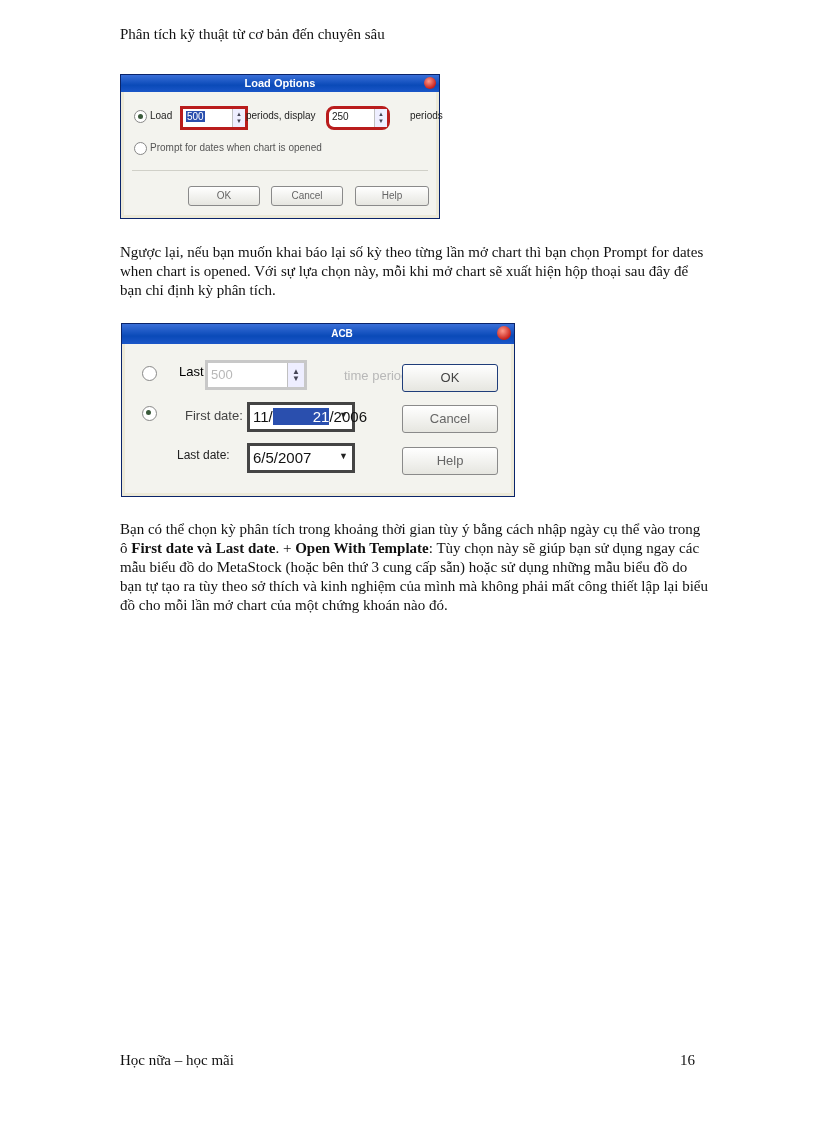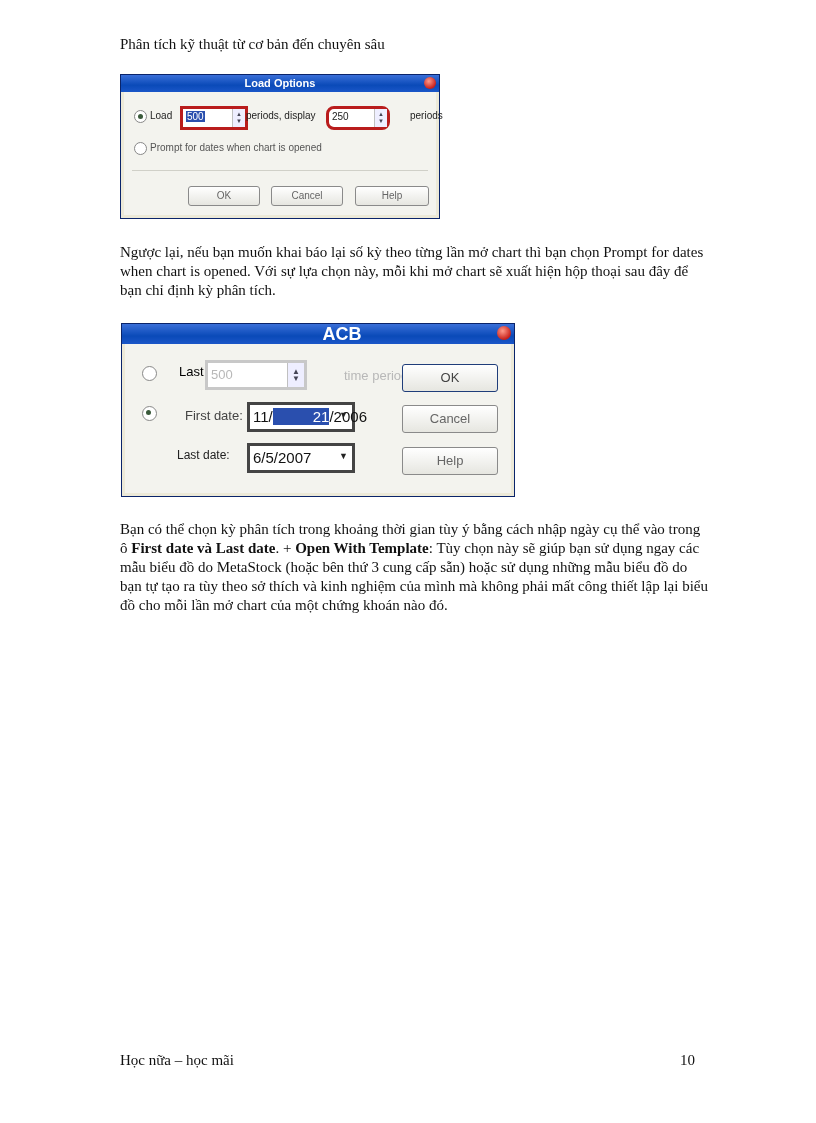--- a/index.html
+++ b/index.html
@@ -1,34 +1,34 @@
 <!DOCTYPE html>
 <html><head>
 <meta charset="utf-8">
 <style>
   html, body { margin:0; padding:0; background:#ffffff; }
   body { width:816px; height:1123px; position:relative; overflow:hidden;
          font-family:"Liberation Serif", serif; color:#111; }
-  .header { position:absolute; left:120px; top:26px; font-size:15px;margin-top:10px; }
+  .header { position:absolute; left:120px; top:26px; font-size:15px; }
   .para { position:absolute; left:120px; font-size:15px; line-height:19px; width:590px; }
   .p1 { top:243px; }
   .p2 { top:520px; }
   .footer-left { position:absolute; left:120px; top:1052px; font-size:15px; }
   .footer-right { position:absolute; left:680px; top:1052px; font-size:15px; }
 
   .dlg { position:absolute; background:#ece9d8; border:1px solid #0a246a;
          font-family:"Liberation Sans", sans-serif; color:#222; }
   .titlebar { height:17px; background:linear-gradient(#3a6fd8,#0a4ab8 60%,#1a56c8);
               color:#fff; font-weight:bold; text-align:center; font-size:11px; line-height:17px; position:relative; }
   .closebtn { position:absolute; right:3px; top:2px; width:12px; height:12px; border-radius:50%;
               background:radial-gradient(circle at 40% 35%, #ff9a8a, #c8201a 70%); }
   .dlg-body { position:absolute; left:3px; right:3px; top:17px; bottom:3px; background:#f3f3ee; }
   .dlg1 { left:120px; top:74px; width:318px; height:143px; }
   .dlg2 { left:121px; top:323px; width:392px; height:172px; }
-  .dlg2 .titlebar { height:20px; line-height:20px; font-size:18px;padding-left:48px; }
+  .dlg2 .titlebar { height:20px; line-height:20px; font-size:10px;padding-left:48px; }
   .dlg2 .dlg-body { top:20px; }
   .abs { position:absolute; }
   .radio { width:11px; height:11px; border:1px solid #888; border-radius:50%; background:#fff; }
   .radio.on::after { content:""; position:absolute; left:3px; top:3px; width:5px; height:5px; border-radius:50%; background:#3a5a3a; }
   .field { border:3px solid #b91c1c; background:#fff; }
   .spin { border-left:1px solid #c0c0c0; background:#eef; display:flex; flex-direction:column; align-items:center; justify-content:center; font-size:6px; color:#445; line-height:7px; }
   .btn { border:1px solid #8a8a8a; border-radius:3px; background:linear-gradient(#ffffff,#e6e6e0); text-align:center; color:#666; }
   .sep { height:1px; background:#d0d0c8; }
   .sel { background:#2a4fae; color:#fff;padding-left:40px; }
   .disabled { color:#b8b8b8; }
@@ -97,13 +97,13 @@
     <div class="abs btn" style="left:277px;top:61px;width:94px;height:26px;line-height:26px;">Cancel</div>
     <div class="abs btn" style="left:277px;top:103px;width:94px;height:26px;line-height:26px;">Help</div>
   </div>
 </div>
 
 <div class="para p2">
   <span>Bạn có thể chọn kỳ phân tích trong khoảng thời gian tùy ý bằng cách nhập ngày cụ thể vào trong ô </span><b>First date và Last date</b><span>. + </span><b>Open With Template</b><span>: Tùy chọn này sẽ giúp bạn sử dụng ngay các mẫu biểu đồ do MetaStock (hoặc bên thứ 3 cung cấp sẵn) hoặc sử dụng những mẫu biểu đồ do bạn tự tạo ra tùy theo sở thích và kinh nghiệm của mình mà không phải mất công thiết lập lại biểu đồ cho mỗi lần mở chart của một chứng khoán nào đó.</span>
 </div>
 
 <div class="footer-left">Học nữa – học mãi</div>
-<div class="footer-right">10</div>
+<div class="footer-right">16</div>
 
 </body></html>

